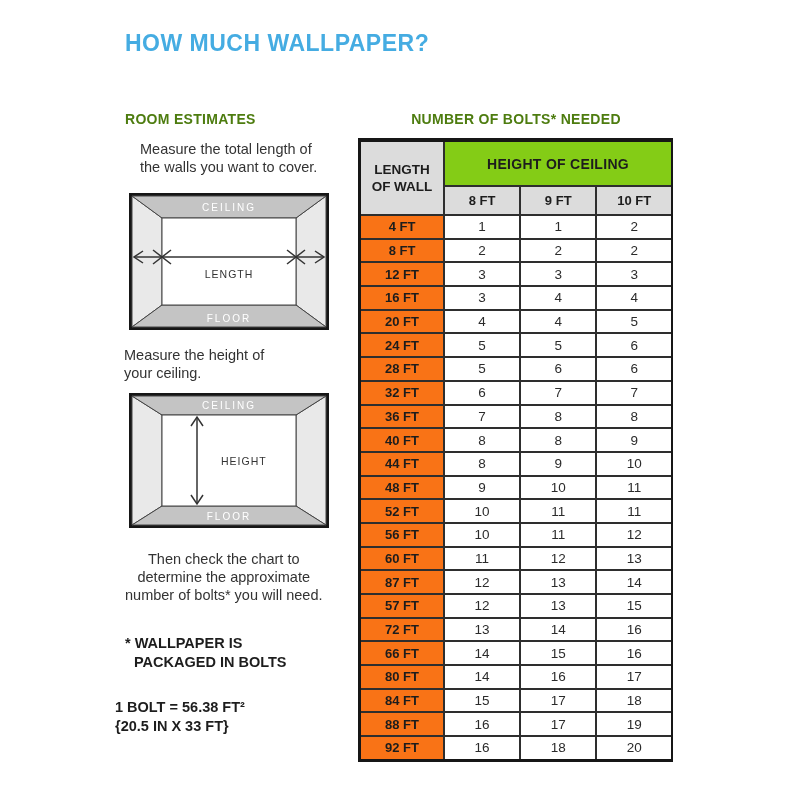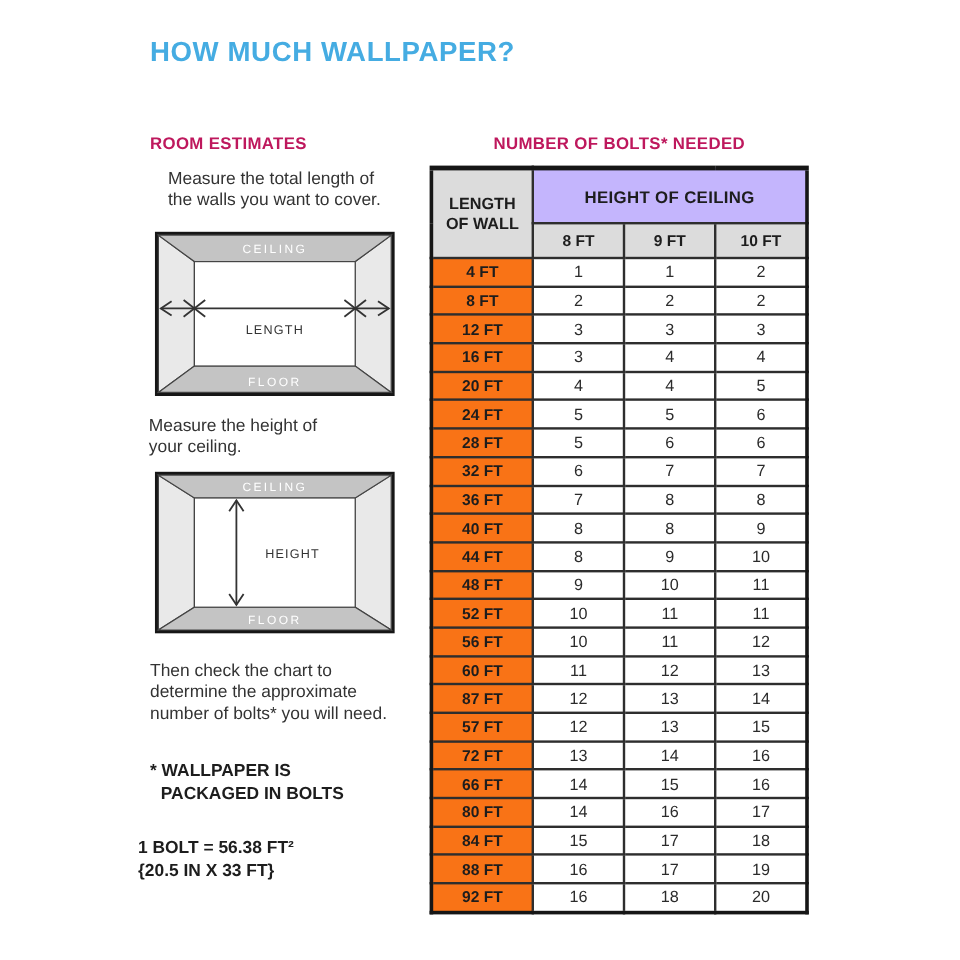--- a/index.html
+++ b/index.html
@@ -1,51 +1,51 @@
 <!DOCTYPE html>
 <html><head>
 <meta charset="utf-8">
 <style>
   html,body { margin:0; padding:0; background:#ffffff; }
   .page {
-    position:relative; width:800px; height:800px; background:#ffffff;
+    position:relative; width:673px; height:800px; background:#ffffff;
     font-family:"Liberation Sans", sans-serif; color:#2b2b2b; overflow:hidden;
   }
   .abs { position:absolute; }
   .page-title {
     left:125px; top:30px; margin:0; font-size:23px; font-weight:bold;
     color:#45ACE2; letter-spacing:0.5px;
   }
   .section-title {
-    margin:0; font-size:14px; font-weight:bold; color:#be185d; letter-spacing:0.3px;
+    margin:0; font-size:14px; font-weight:bold; color:#4d7c0f; letter-spacing:0.3px;
   }
   .left-title { left:125px; top:111px; }
   .table-title { left:358px; top:111px; width:316px; text-align:center; }
   .step { margin:0; font-size:14.5px; line-height:18px; color:#333; white-space:pre-line; }
   .step1 { left:140px; top:140px; }
   .step2 { left:113px; top:346px;margin-left:11px; }
-  .step3 { left:125px; top:550px; }
+  .step3 { left:125px; top:550px;text-align:center; }
   .diagram { display:block; }
   .diagram1 { left:129px; top:193px; }
   .diagram2 { left:129px; top:393px; }
   .footnote { left:125px; top:634px; font-size:14.5px; font-weight:bold; color:#1d1d1d; line-height:19px; }
   .footnote .indent { padding-left:9px; }
   .boltspec { left:115px; top:681px; font-size:14.5px; font-weight:bold; color:#1d1d1d; line-height:19px;margin-top:17px; }
 
   table.bolts {
     position:absolute; left:358px; top:138px; width:316px;
     border-collapse:collapse; table-layout:fixed;
     border:3px solid #161616; border-top-width:4px;
   }
   table.bolts th, table.bolts td { border:2px solid #2e2e2e; text-align:center; vertical-align:middle; }
   th.rowhead {
     width:80px; background:#DCDCDC; font-size:13.5px; font-weight:bold; color:#1d1d1d;
     border-right:5px solid #161616; white-space:pre-line; line-height:17px;
   }
-  th.grouphead { background:#c4b5fd; font-size:14px; font-weight:bold; color:#1d1d1d; height:41px; letter-spacing:0.3px; }
+  th.grouphead { background:#84cc16; font-size:14px; font-weight:bold; color:#1d1d1d; height:41px; letter-spacing:0.3px; }
   th.colhead { background:#DCDCDC; font-size:13px; font-weight:bold; color:#1d1d1d; height:25px; }
   td.rowlabel {
     background:#f97316; font-size:13px; font-weight:bold; color:#1d1d1d;
     border-right:5px solid #161616;
   }
   tbody td { height:21.7px; font-size:13.5px; color:#2b2b2b; padding:0; background:#ffffff; }
 
   .svgtext { font-family:"Liberation Sans", sans-serif; }
 </style>
 </head>

